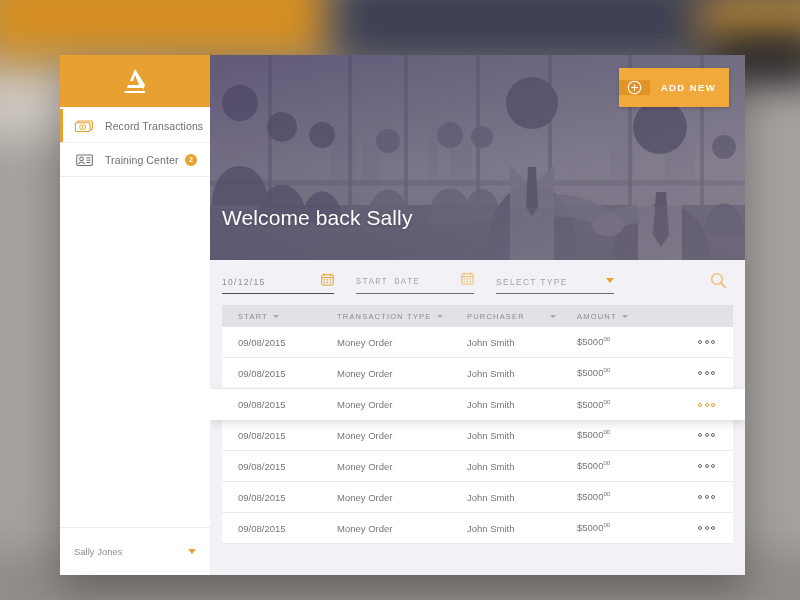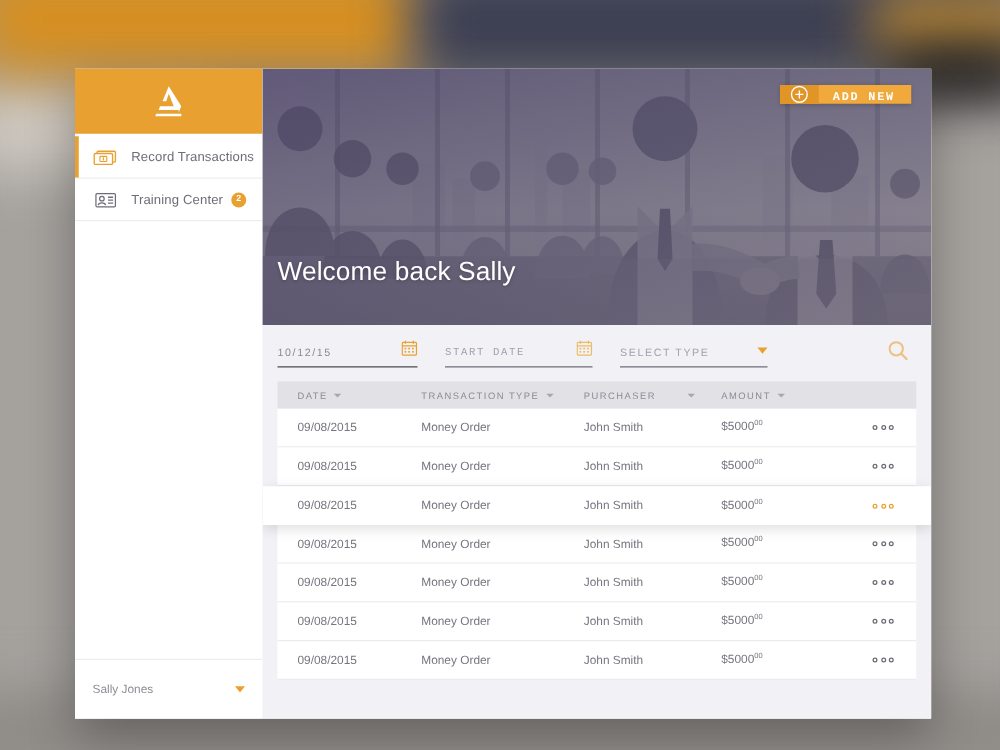--- a/index.html
+++ b/index.html
@@ -142,27 +142,26 @@
     color: #ffffff;
     font-size: 21px;
     font-weight: normal;
     letter-spacing: 0.1px;
     text-shadow: 0 1px 3px rgba(0,0,0,0.25);
     text-align: center;
   }
   .add-new-btn {
     position: absolute;
     top: 13px; right: 16px;
-    height: 15px;
-    display: flex;
-    align-items: flex-end;
+    height: 39px;
+    display: flex;
+    align-items: center;
     background: #f0a93a;
     cursor: pointer;
     box-shadow: 0 1px 4px rgba(0,0,0,0.2);
-    font-family: Liberation Mono, monospace;
   }
   .add-new-icon {
     width: 31px;
     background: #e09526;
     display: flex;
     align-items: center;
     justify-content: center;
   }
   .add-new-label {
     display: flex;
@@ -502,21 +501,21 @@
           <circle cx="7" cy="7" r="5.3" fill="none" stroke="#edc182" stroke-width="1.6"></circle>
           <line x1="11" y1="11" x2="15.2" y2="15.2" stroke="#edc182" stroke-width="1.8" stroke-linecap="round"></line>
         </svg>
       </div>
     </div>
 
     <div class="table-wrap">
 
       <div class="table-head">
         <div class="th col-date">
-          <span>DATE</span>
+          <span>START</span>
           <span class="th-caret"></span>
         </div>
         <div class="th col-type">
           <span>TRANSACTION TYPE</span>
           <span class="th-caret"></span>
         </div>
         <div class="th col-pur">
           <span>PURCHASER</span>
           <span class="th-caret"></span>
         </div>

